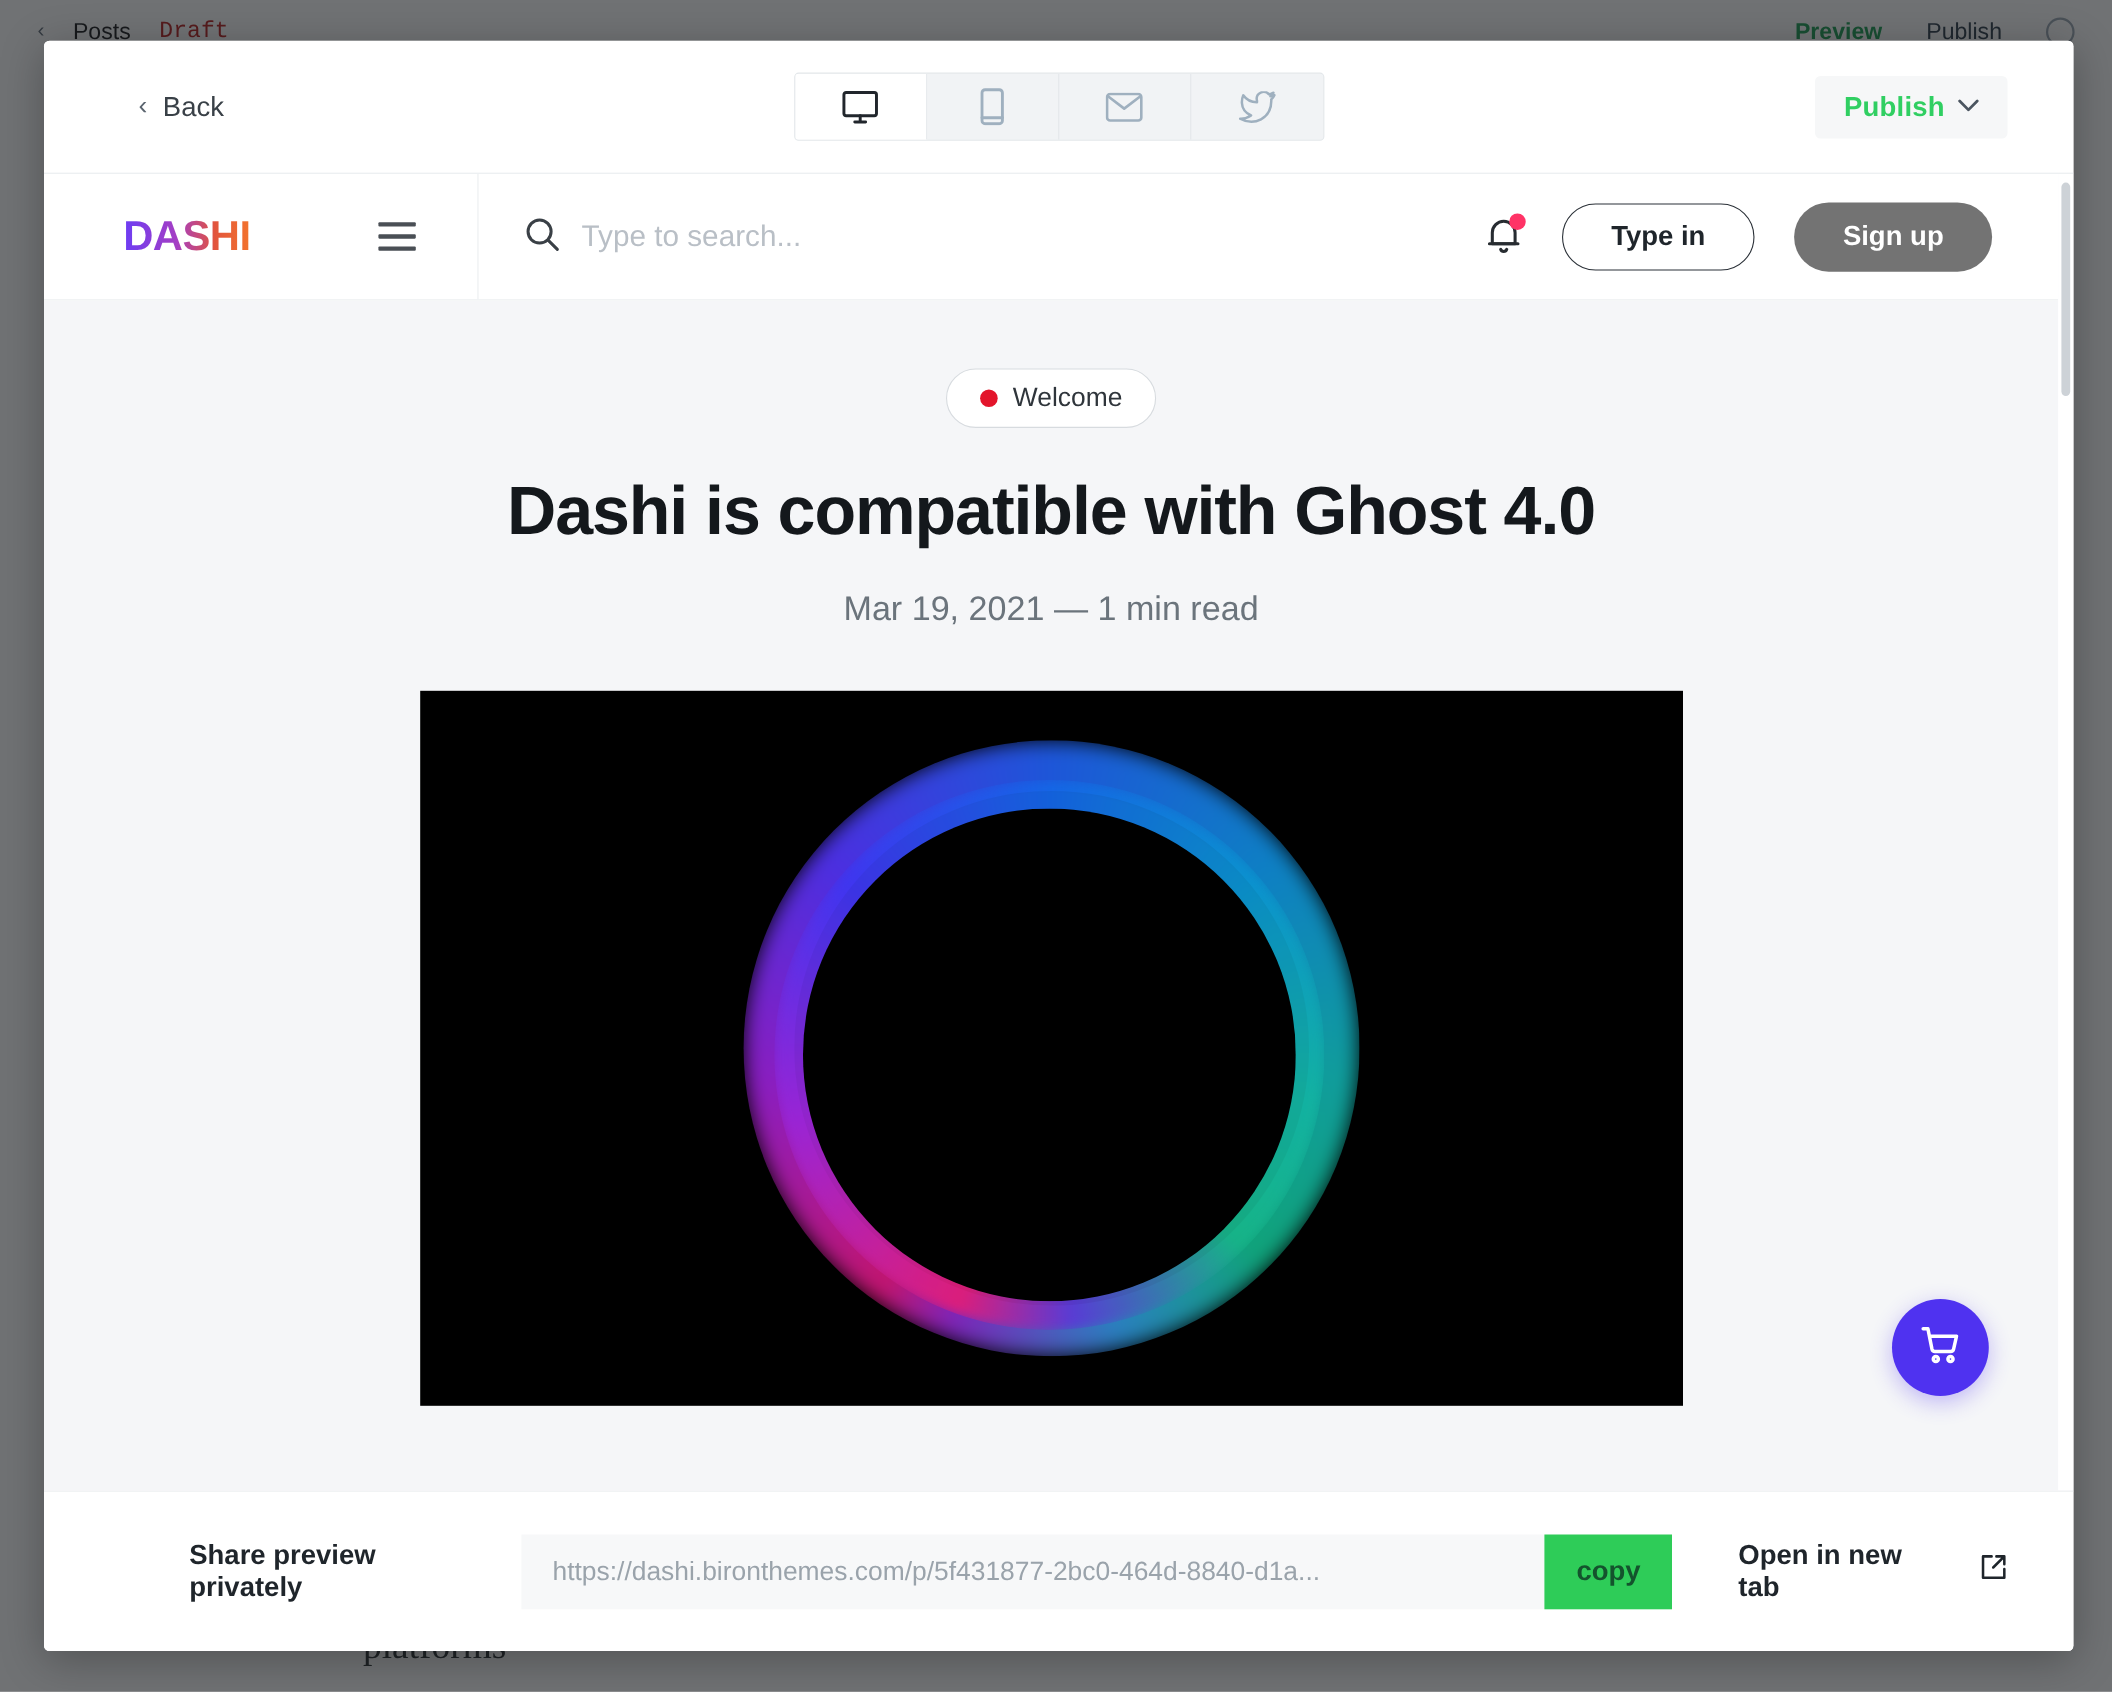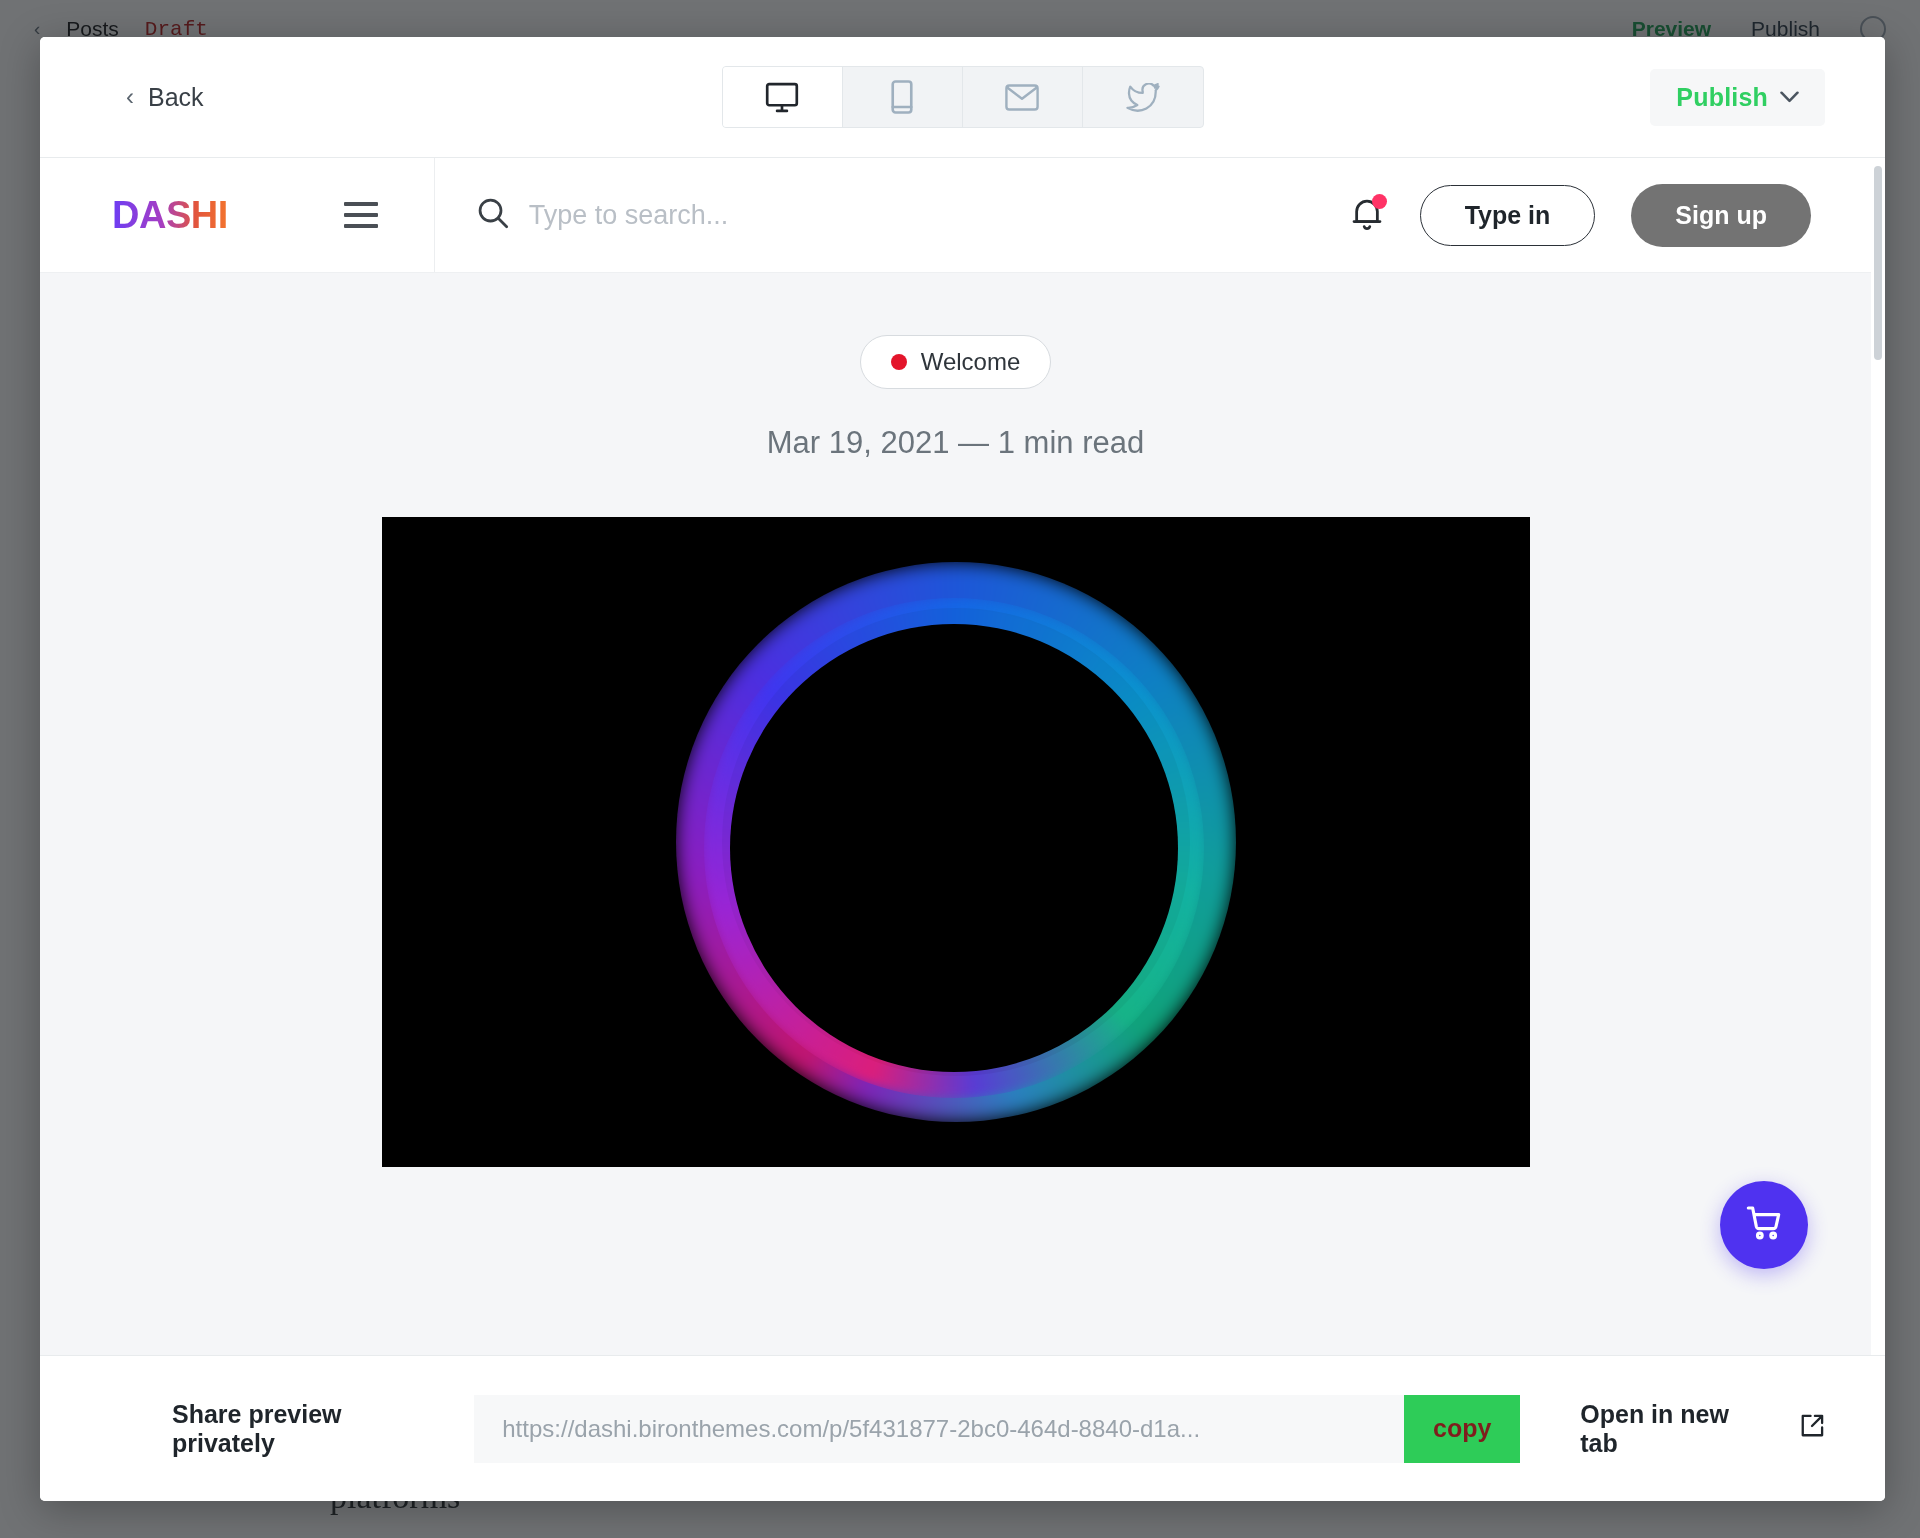--- a/index.html
+++ b/index.html
@@ -253,21 +253,21 @@
   .share-label { font-size: 25px; font-weight: 700; color: #1f252b; }
   .url-row { display: flex; margin-left: 30px; }
   .url-box {
     width: 930px; height: 68px;
     background: #f7f8f9; border: none; outline: none;
     font-family: Liberation Sans, sans-serif; font-size: 24px; color: #9aa3ab;
     padding: 0 28px;
   }
   .copy-btn {
     width: 116px; height: 68px;
-    background: #2ecc58; color: #7f1d1d;
+    background: #2ecc58; color: #14532d;
     border: none; font-family: inherit;
     font-size: 25px; font-weight: 600; cursor: pointer;
   }
   .open-tab {
     margin-left: 60px;
     display: flex; align-items: center; gap: 32px;
     font-size: 25px; font-weight: 700; color: #1f252b; cursor: pointer;
   }
 </style>
 </head>
@@ -374,20 +374,21 @@
           <button class="btn-signin">Type in</button>
           <button class="btn-signup">Sign up</button>
         </div>
       </div>
 
       <div class="article">
         <div class="tag-pill">
           <span class="tag-dot"></span>
           <span class="tag-text">Welcome</span>
         </div>
+        <h1 class="post-title">Dashi is compatible with Ghost 4.0</h1>
         <div class="post-meta">
           <span>Mar 19, 2021</span>
           <span>—</span>
           <span>1 min read</span>
         </div>
         <div class="hero">
           <div class="hero-ring"></div>
           <div class="hero-ring2"></div>
         </div>
       </div>

